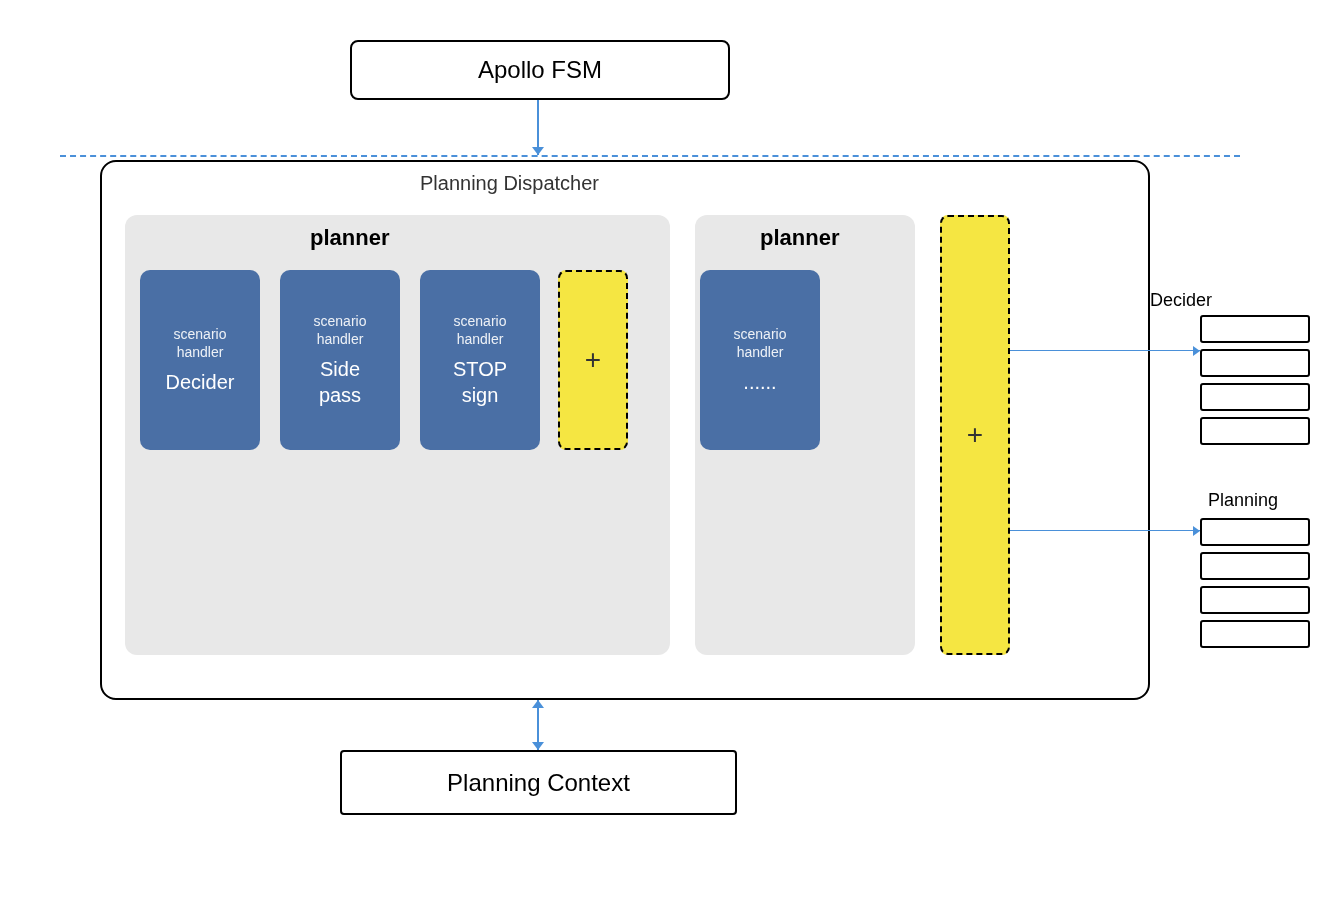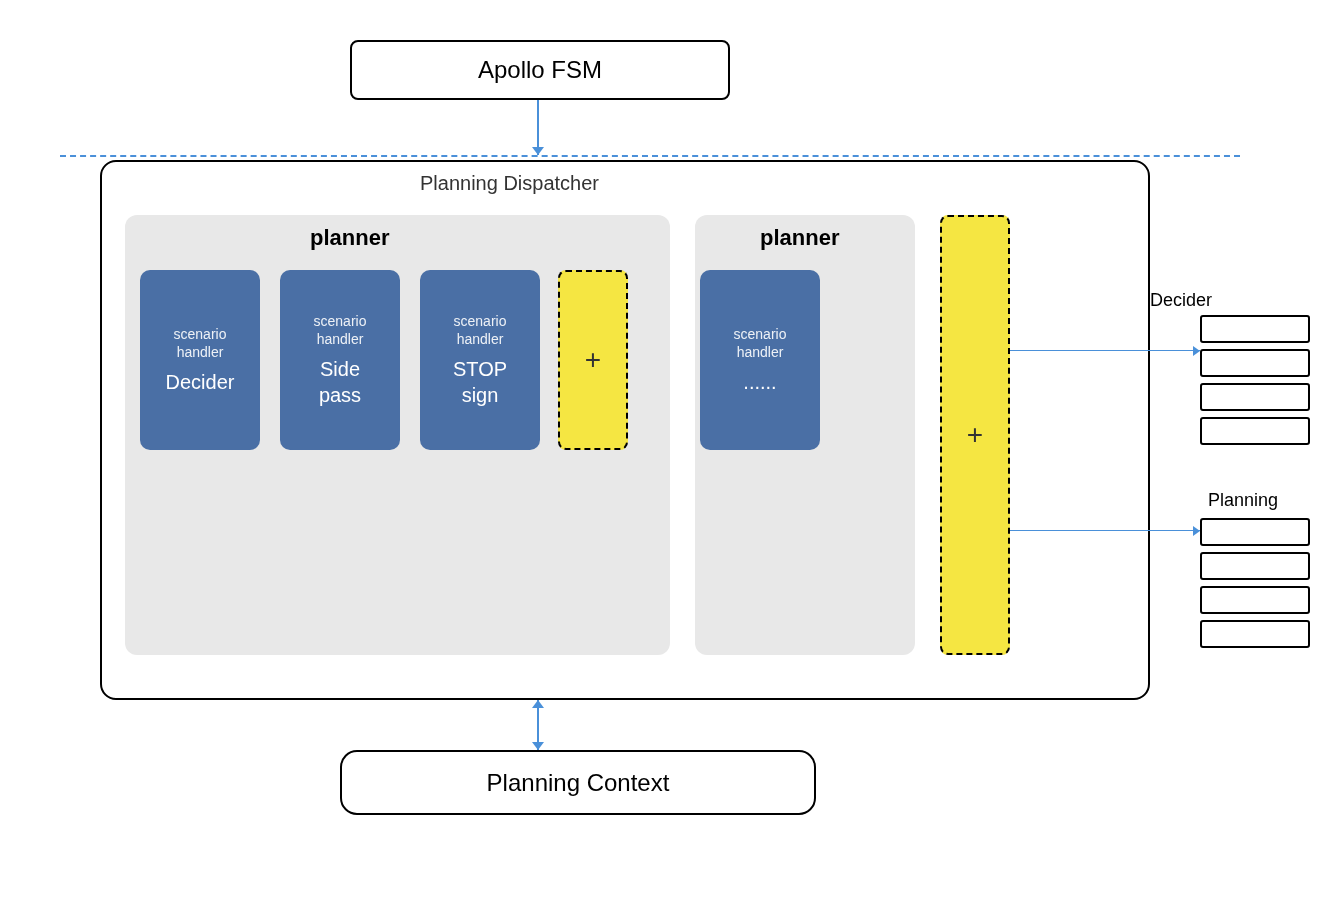--- a/index.html
+++ b/index.html
@@ -238,24 +238,24 @@
       border-left: 6px solid transparent;
       border-right: 6px solid transparent;
       border-top: 8px solid #4a90d9;
     }
 
     
     .planning-context {
       position: absolute;
       top: 750px;
       left: 340px;
-      width: 476px;
+      width: 397px;
       height: 65px;
       border: 2px solid #000;
-      border-radius: 17px;
+      border-radius: 4px;
       display: flex;
       align-items: center;
       justify-content: center;
       background: #fff;
       font-size: 24px;
     }
 
     
     .decider-label {
       position: absolute;

